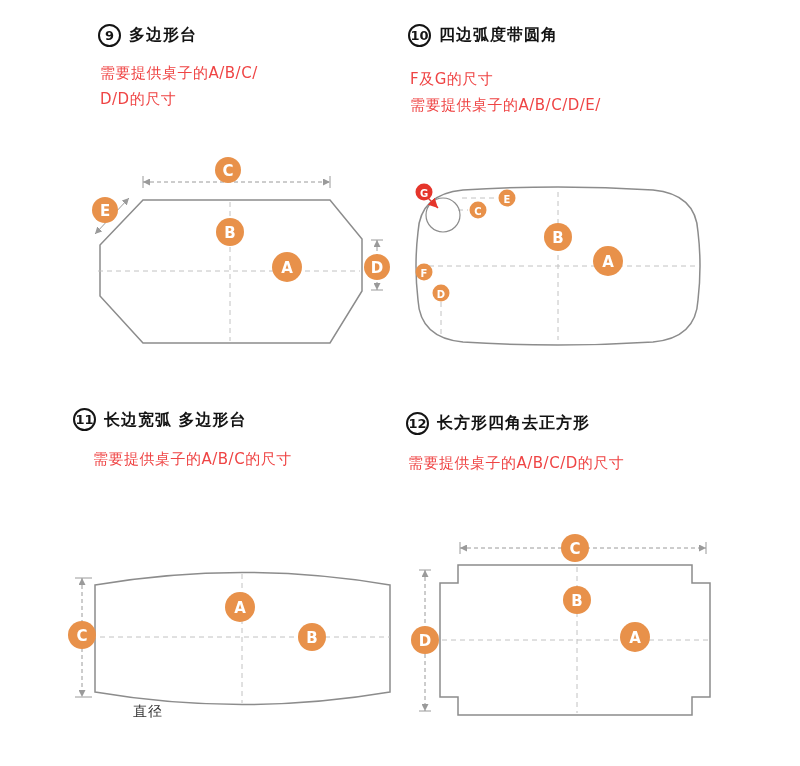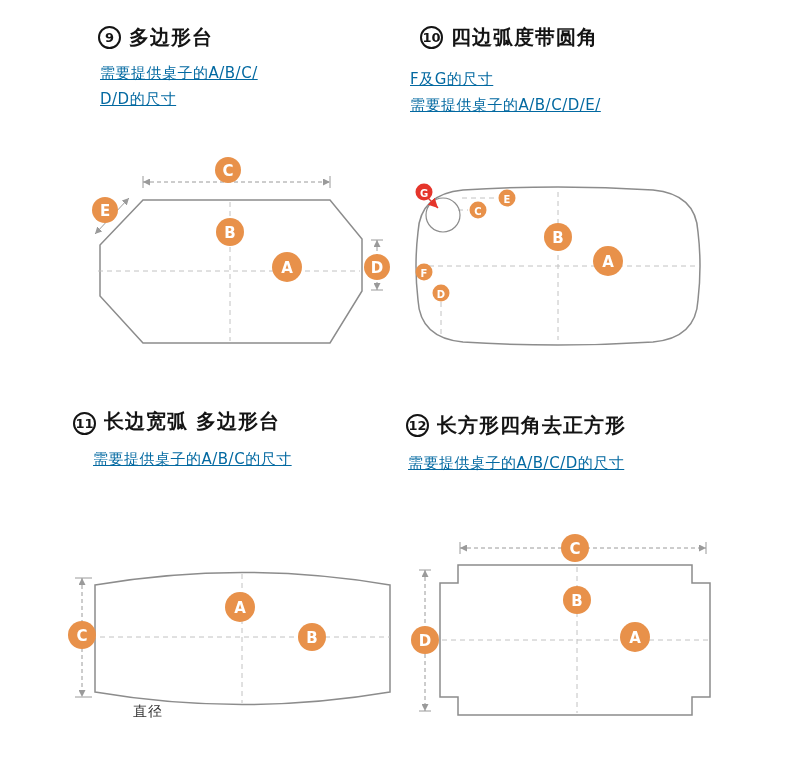--- a/index.html
+++ b/index.html
@@ -4,22 +4,22 @@
 <style>
   * { margin:0; padding:0; box-sizing:border-box; }
   html,body { background:#fff; }
   body { font-family:"DejaVu Sans","Liberation Sans",sans-serif; }
   .canvas { position:relative; width:800px; height:766px; background:#ffffff; overflow:hidden; }
 
   .heading { position:absolute; display:flex; align-items:center; gap:8px; }
   .num-circle { width:23px; height:23px; border:2px solid #141414; border-radius:50%;
                 display:flex; align-items:center; justify-content:center;
                 font-size:13px; font-weight:bold; color:#141414; flex:0 0 auto; }
-  .title { font-size:20px; font-weight:bold; color:#141414; letter-spacing:1px; }
-  .desc { position:absolute; font-size:15px; color:#0369a1; line-height:26px; letter-spacing:0.5px;text-decoration:underline; }
+  .title { font-size:16px; font-weight:bold; color:#141414; letter-spacing:1px; }
+  .desc { position:absolute; font-size:15px; color:#ef4444; line-height:26px; letter-spacing:0.5px; }
   .note { position:absolute; font-size:14px; color:#333; letter-spacing:1px;margin-left:36px; }
 
   svg.diagram { position:absolute; overflow:visible; }
 
   .shape { fill:none; stroke:#8c8c8c; stroke-width:1.5; }
   .thin  { fill:none; stroke:#8c8c8c; stroke-width:1.2; }
   .cdash { fill:none; stroke:#c2c2c2; stroke-width:1; stroke-dasharray:5 4; }
   .meas  { fill:none; stroke:#9a9a9a; stroke-width:1; stroke-dasharray:4 3; }
   .tick  { stroke:#9a9a9a; stroke-width:1; }
   .solidarr { stroke:#9a9a9a; stroke-width:1; fill:none; }
@@ -83,21 +83,21 @@
     <g>
       <circle cx="202" cy="117" r="15" fill="#E8914A"></circle>
       <text class="bl" x="202" y="118">A</text>
     </g>
     <g>
       <circle cx="292" cy="117" r="13" fill="#E8914A"></circle>
       <text class="bl" x="292" y="118">D</text>
     </g>
   </svg>
 
-  <div class="heading" style="left:408px; top:24px;margin-left:12px;">
+  <div class="heading" style="left:408px; top:24px;">
     <span class="num-circle">10</span>
     <span class="title">四边弧度带圆角</span>
   </div>
   <div class="desc" style="left:410px; top:66px;">
     <div>F及G的尺寸</div>
     <div>需要提供桌子的A/B/C/D/E/</div>
   </div>
 
   <svg class="diagram" style="left:410px; top:180px;" width="305" height="180">
     <path class="shape" d="M 53,10 Q 148,4 243,10 Q 286,14 288,52 Q 292,86 288,120 Q 286,158 243,162 Q 148,168 53,162 Q 10,158 8,120 Q 4,86 8,52 Q 10,14 53,10 Z"></path>

